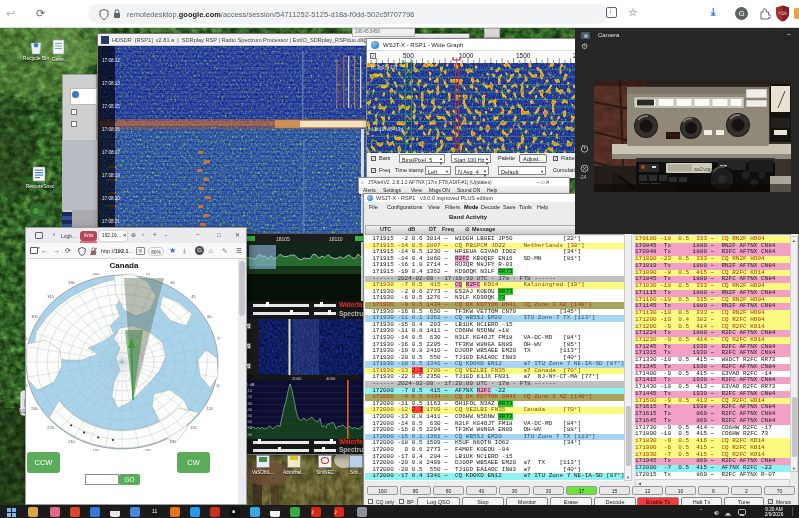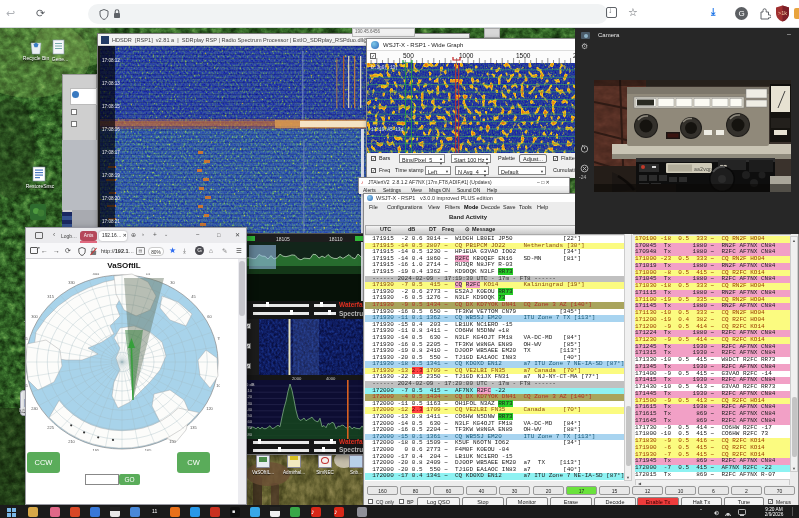--- a/index.html
+++ b/index.html
@@ -88,20 +88,21 @@
 <div class="ab" style="left:6px;top:7px;font-size:11px;color:#aeb1b6">↩</div>
 <div class="ab" style="left:36px;top:7px;font-size:11px;color:#565a5f">⟳</div>
 <div class="ab" style="left:88px;top:4px;width:520px;height:20px;border-radius:10px;background:#f1f3f4"></div>
 <svg class="ab" style="left:99px;top:9px" width="10" height="11" viewBox="0 0 10 11">
         <path d="M5 0.5 L9 2 V5 C9 8 7 9.8 5 10.5 C3 9.8 1 8 1 5 V2 Z" fill="none" stroke="#5f6368" stroke-width="1"></path>
       </svg>
 <svg class="ab" style="left:113px;top:9px" width="8" height="10" viewBox="0 0 8 10">
         <rect x="1" y="4" width="6" height="5" rx="0.8" fill="#5f6368"></rect>
         <path d="M2.2 4 V2.6 a1.8 1.8 0 0 1 3.6 0 V4" fill="none" stroke="#5f6368" stroke-width="1.1"></path>
       </svg>
+<div class="ab" style="left:127px;top:9.5px;font-size:7.4px;color:#5f6368;letter-spacing:0.06px">remotedesktop.<span style="color:#1b1c1f;font-weight:bold">google.com</span>/access/session/54711252-5125-d18a-f0dd-502c5f707796</div>
 <div class="ab" style="left:606px;top:7px;width:11px;height:11px;border:1px solid #5f6368;border-radius:2px"></div>
       <div class="ab" style="left:608px;top:6px;font-size:8px;color:#5f6368">↓</div>
 <div class="ab" style="left:628px;top:6px;font-size:11px;color:#5f6368">☆</div>
 <div class="ab" style="left:711px;top:6px;font-size:10px;color:#1a73e8;font-weight:bold">⤓</div>
 <div class="ab" style="left:735px;top:7px;width:13px;height:13px;border-radius:50%;background:#5c5f63;color:#fff;font-size:8px;text-align:center;line-height:13px">G</div>
 <svg class="ab" style="left:759px;top:7px" width="12" height="13" viewBox="0 0 12 13">
         <path d="M2 5 h2 V3.4 a1.6 1.6 0 0 1 3.2 0 V5 H9.5 V8 h1.2 a1.4 1.4 0 0 1 0 2.8 H9.5 V12 H2 Z" fill="none" stroke="#5f6368" stroke-width="1"></path>
       </svg>
 <svg class="ab" style="left:775px;top:5px" width="15" height="17" viewBox="0 0 15 17">
         <path d="M7.5 0.5 L14 2.5 V8 C14 12.5 11 15.5 7.5 16.5 C4 15.5 1 12.5 1 8 V2.5 Z" fill="#a03030"></path>
@@ -343,21 +344,21 @@
  <div class="ab" style="left:157px;top:3.5px;font-size:6.5px;color:#555">⤓</div>
  <div class="ab" style="left:169px;top:3px;width:9px;height:9px;border-radius:50%;background:#4a4a50;color:#fff;font-size:6px;text-align:center;line-height:9px">G</div>
  <div class="ab" style="left:183px;top:3.5px;font-size:6.5px;color:#555">⌂</div>
  <div class="ab" style="left:196px;top:3.5px;font-size:6.5px;color:#777">✎</div>
  <div class="ab" style="left:210px;top:3.5px;font-size:6.5px;color:#555">☰</div>
 </div>
 <div class="ab" style="left:0;top:31px;width:220px;height:245px;background:#fff"></div>
 <div class="ab" style="left:212px;top:31px;width:8px;height:245px;background:#ececf0">
         <div class="ab" style="left:1px;top:2px;width:6px;height:55px;background:#c6c6cc;border-radius:3px"></div>
       </div>
-<div class="ab" style="left:58px;top:33px;width:80px;text-align:center;font-size:8px;font-weight:bold;color:#111">VaSOftIL</div>
+<div class="ab" style="left:58px;top:33px;width:80px;text-align:center;font-size:8px;font-weight:bold;color:#111">Canada</div>
 </div>
 <svg class="ab" style="left:24px;top:273px" width="196" height="178">
       <ellipse cx="98" cy="89" rx="96" ry="87" fill="#a8d3ea" stroke="#888" stroke-width="0.7"></ellipse>
       <polygon points="10.0,75.0 12.0,59.0 22.0,45.0 34.0,33.0 48.0,23.0 64.0,15.0 80.0,9.0 94.0,6.0 100.0,19.0 92.0,33.0 96.0,43.0 86.0,53.0 90.0,61.0 78.0,69.0 64.0,75.0 74.0,81.0 58.0,87.0 42.0,87.0 28.0,85.0" fill="#fcfcfa" fill-opacity="1" stroke="#999" stroke-width="0.4"></polygon>
       <polygon points="90.0,3.0 108.0,1.0 124.0,9.0 132.0,23.0 126.0,37.0 112.0,43.0 100.0,37.0 92.0,21.0" fill="#fcfcfa" fill-opacity="1" stroke="#999" stroke-width="0.4"></polygon>
       <polygon points="138.0,23.0 154.0,29.0 168.0,41.0 162.0,53.0 146.0,47.0 136.0,35.0" fill="#fcfcfa" fill-opacity="1" stroke="#999" stroke-width="0.4"></polygon>
       <polygon points="94.0,135.0 106.0,129.0 116.0,119.0 126.0,109.0 136.0,97.0 142.0,83.0 138.0,69.0 126.0,59.0 110.0,53.0 96.0,55.0 90.0,65.0 96.0,75.0 92.0,85.0 96.0,97.0 90.0,109.0 88.0,123.0" fill="#fcfcfa" fill-opacity="1" stroke="#999" stroke-width="0.4"></polygon>
       <polygon points="130.0,121.0 146.0,117.0 160.0,127.0 166.0,141.0 162.0,157.0 152.0,169.0 142.0,165.0 136.0,149.0 128.0,133.0" fill="#fcfcfa" fill-opacity="1" stroke="#999" stroke-width="0.4"></polygon>
       <polygon points="182.0,77.0 193.0,85.0 194.0,103.0 186.0,115.0 176.0,103.0 174.0,87.0" fill="#fcfcfa" fill-opacity="1" stroke="#999" stroke-width="0.4"></polygon>
       <polygon points="3.0,71.0 22.0,67.0 36.0,77.0 38.0,93.0 30.0,109.0 14.0,117.0 4.0,107.0 2.0,89.0" fill="#fcfcfa" fill-opacity="1" stroke="#999" stroke-width="0.4"></polygon>

